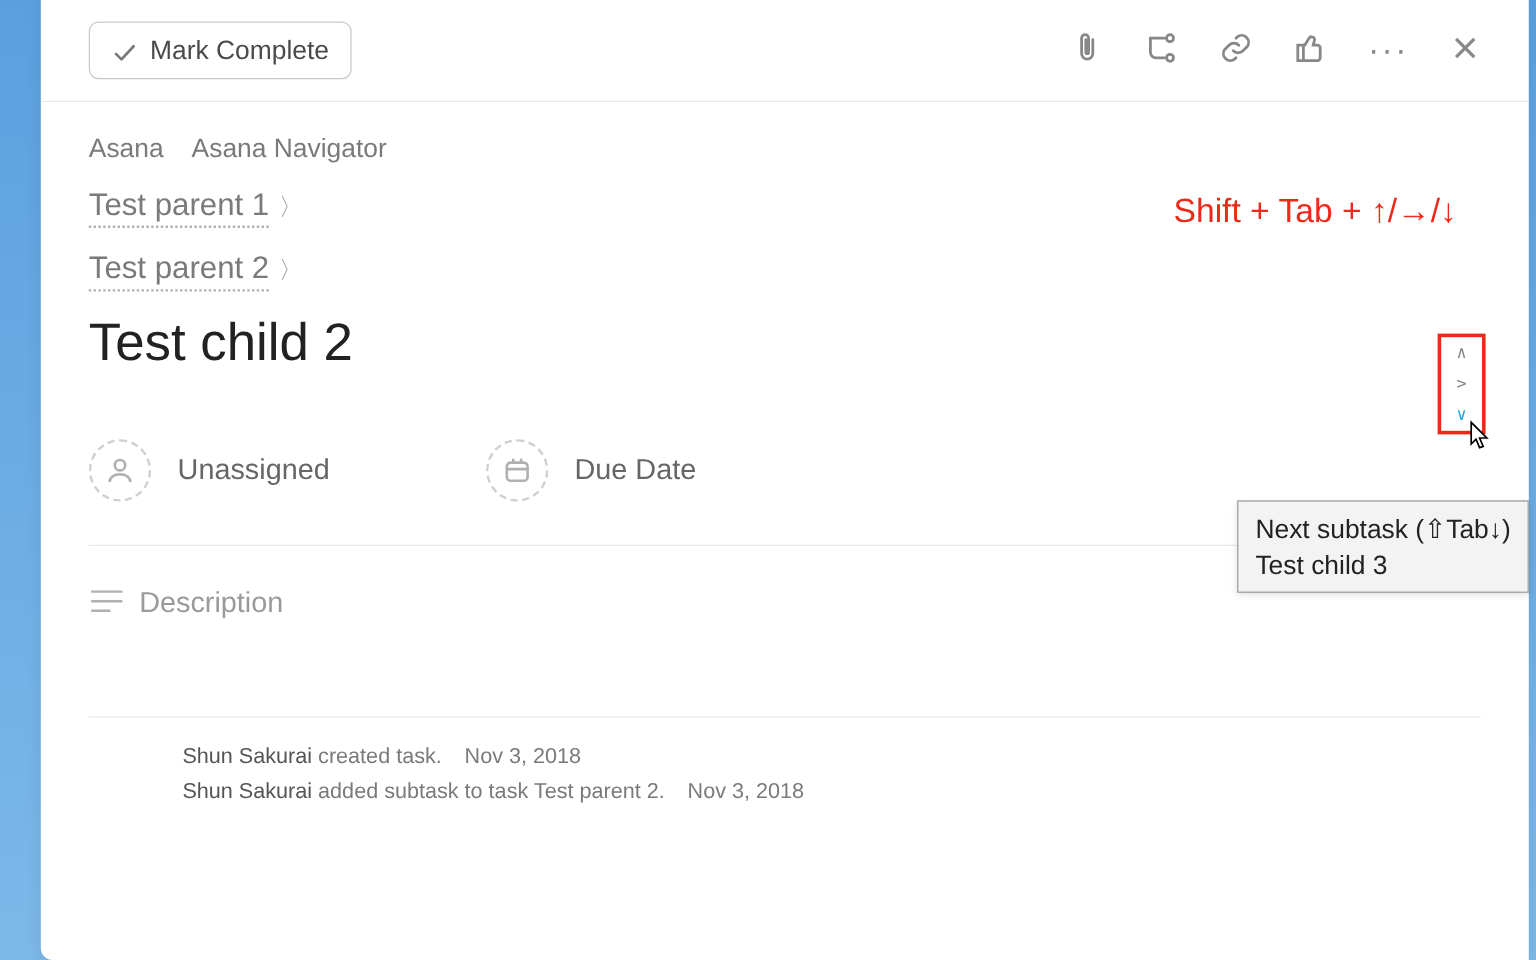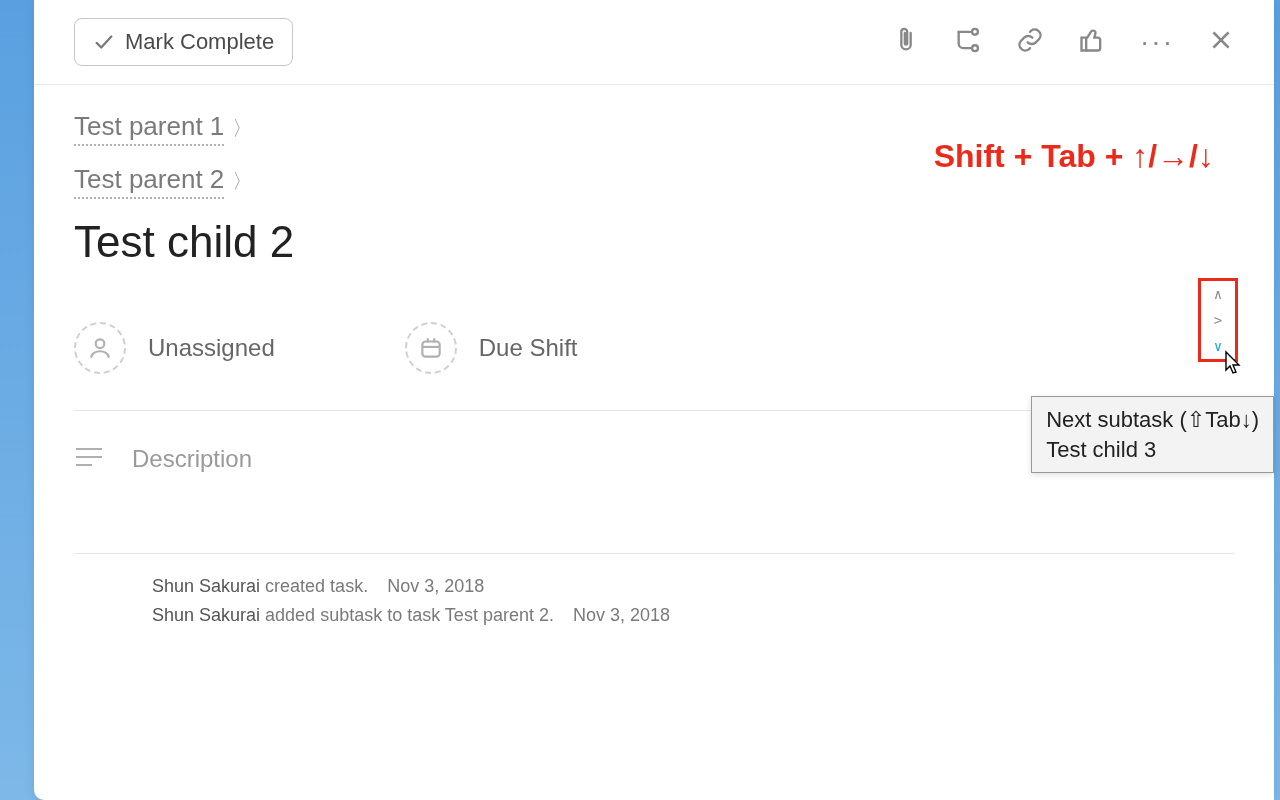--- a/index.html
+++ b/index.html
@@ -18,21 +18,21 @@
     position: relative;
   }
   .toolbar {
     display: flex;
     align-items: center;
     padding: 18px 40px 18px 40px;
     border-bottom: 1px solid #e8e8e8;
   }
   .mark-complete {
     display: inline-flex;
-    align-items: center;
+    align-items: flex-end;
     gap: 10px;
     border: 1.5px solid #c7c7c7;
     border-radius: 8px;
     padding: 10px 18px;
     font-size: 22px;
     color: #4a4a4a;
     background: #fff;
     cursor: pointer;
   }
   .mark-complete svg { width: 22px; height: 22px; stroke: #7a7a7a; }
@@ -54,52 +54,52 @@
   .field { display: flex; align-items: center; gap: 22px; }
   .field-icon {
     width: 52px; height: 52px; border: 2px dashed #d0d0d0; border-radius: 50%;
     display: flex; align-items: center; justify-content: center;
   }
   .field-icon svg { width: 26px; height: 26px; stroke: #b0b0b0; fill: none; stroke-width: 2; }
   .field-label { font-size: 24px; color: #666; }
 
   .divider { border: none; border-top: 1px solid #e6e6e6; margin: 0; }
 
-  .desc-row { display: flex; align-items: center; gap: 28px; padding: 34px 0 80px 0; }
+  .desc-row { display: flex; align-items: center; gap: 12px; padding: 34px 0 80px 0; }
   .desc-icon svg { width: 30px; height: 22px; stroke: #b0b0b0; stroke-width: 2; }
   .desc-label { font-size: 24px; color: #9a9a9a; }
 
   .activity { padding: 18px 0 0 78px; font-size: 18px; color: #7a7a7a; line-height: 1.6; }
   .activity .name { color: #555; }
   .activity .date { margin-left: 14px; }
 
   
   .annot-text {
     position: absolute;
-    top: 138px; right: 60px;
-    font-size: 32px; color: #ec2a1a; font-weight: 700;
+    top: 160px; right: 60px;
+    font-size: 28px; color: #ec2a1a; font-weight: 400;
     font-family: -apple-system, Helvetica, Arial, sans-serif;
   }
   .nav-box {
     position: absolute;
     top: 278px; right: 36px;
     width: 40px; height: 84px;
     border: 3px solid #ec2a1a;
     display: flex; flex-direction: column; align-items: center; justify-content: space-around;
     font-family: monospace; font-size: 14px; color: #888;
     background: #fff;
     z-index: 5;
   }
   .nav-box .sel { color: #1da7e0; }
   .cursor-ptr {
     position: absolute; top: 350px; right: 30px; width: 26px; height: 30px; z-index: 6;
   }
   .tooltip {
     position: absolute;
-    top: 396px; right: 0px;
+    top: 417px; right: 0px;
     background: #f3f3f3;
     border: 1px solid #999;
     padding: 8px 14px;
     font-size: 22px; color: #222;
     line-height: 1.35;
     z-index: 7;
     box-shadow: 0 2px 6px rgba(0,0,0,0.12);
   }
 </style>
 </head>
@@ -146,20 +146,24 @@
         <svg viewBox="0 0 24 24" fill="none">
             <line x1="5" y1="5" x2="19" y2="19"></line>
             <line x1="19" y1="5" x2="5" y2="19"></line>
           </svg>
       </span>
     </div>
   </div>
 
   <div class="body">
 
+    <div class="breadcrumb">
+      <span>Asana</span>
+      <span>Asana Navigator</span>
+    </div>
 
     <div class="parent-row">
       <span class="parent-link">Test parent 1</span>
       <span class="chev">〉</span>
     </div>
     <div class="parent-row">
       <span class="parent-link">Test parent 2</span>
       <span class="chev">〉</span>
     </div>
 
@@ -177,21 +181,21 @@
       </div>
       <div class="field">
         <div class="field-icon">
           <svg viewBox="0 0 24 24">
               <rect x="4" y="6" width="16" height="14" rx="3"></rect>
               <line x1="4" y1="11" x2="20" y2="11"></line>
               <line x1="9" y1="3" x2="9" y2="7"></line>
               <line x1="15" y1="3" x2="15" y2="7"></line>
             </svg>
         </div>
-        <span class="field-label">Due Shift</span>
+        <span class="field-label">Due Date</span>
       </div>
     </div>
 
     <hr class="divider">
 
     <div class="desc-row">
       <span class="desc-icon">
         <svg viewBox="0 0 30 22" fill="none">
             <line x1="2" y1="3" x2="28" y2="3"></line>
             <line x1="2" y1="11" x2="28" y2="11"></line>

